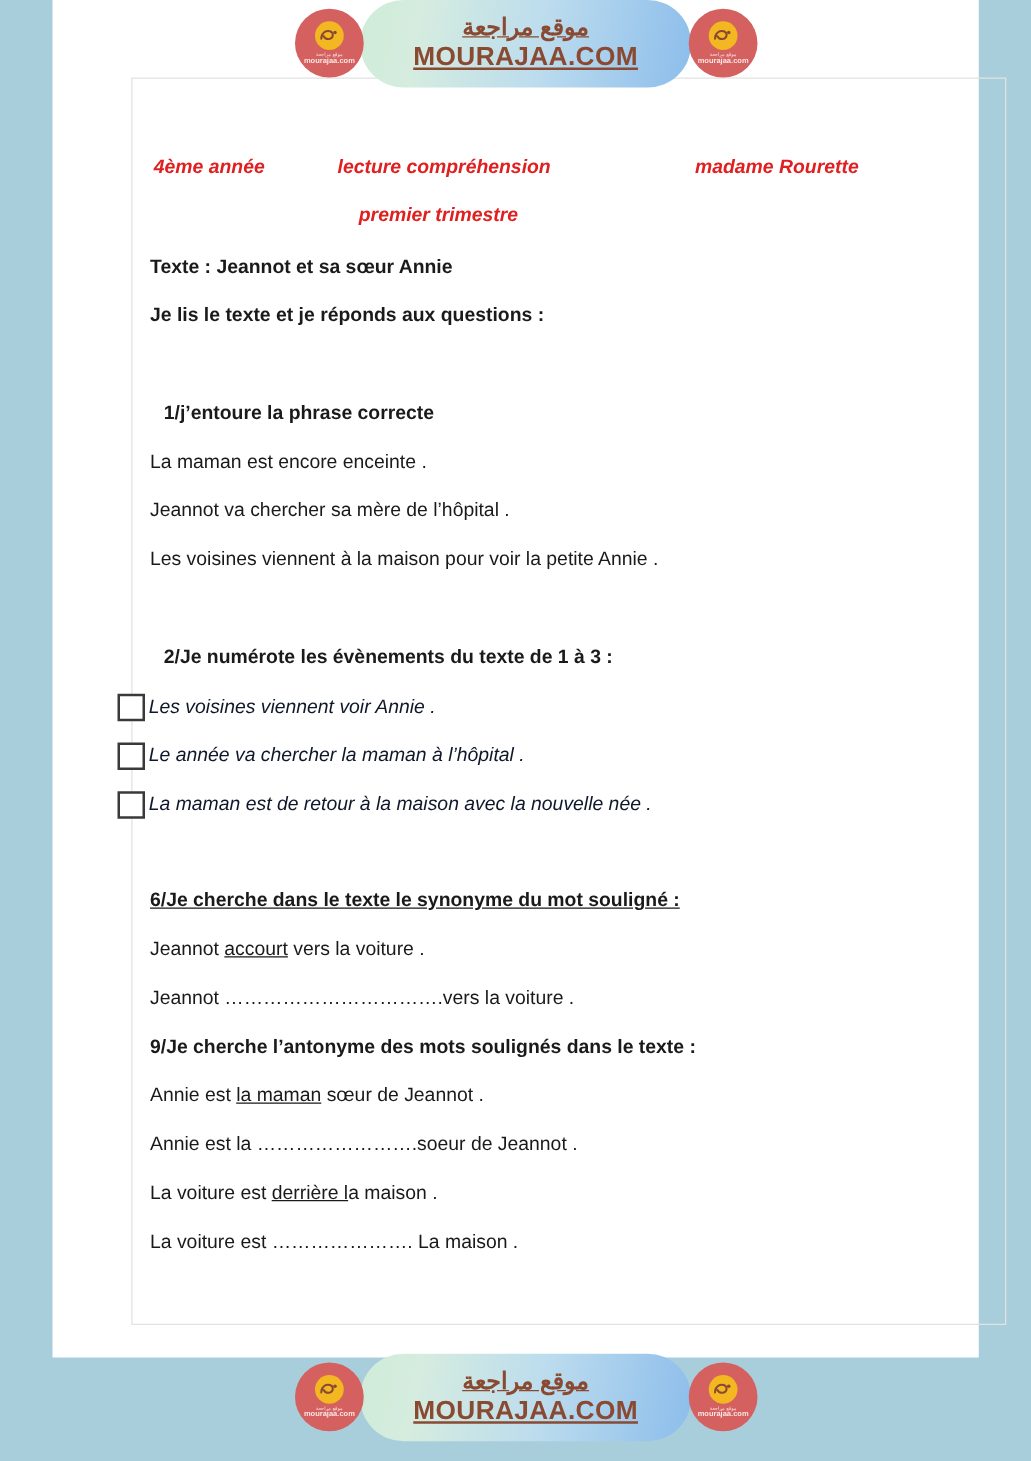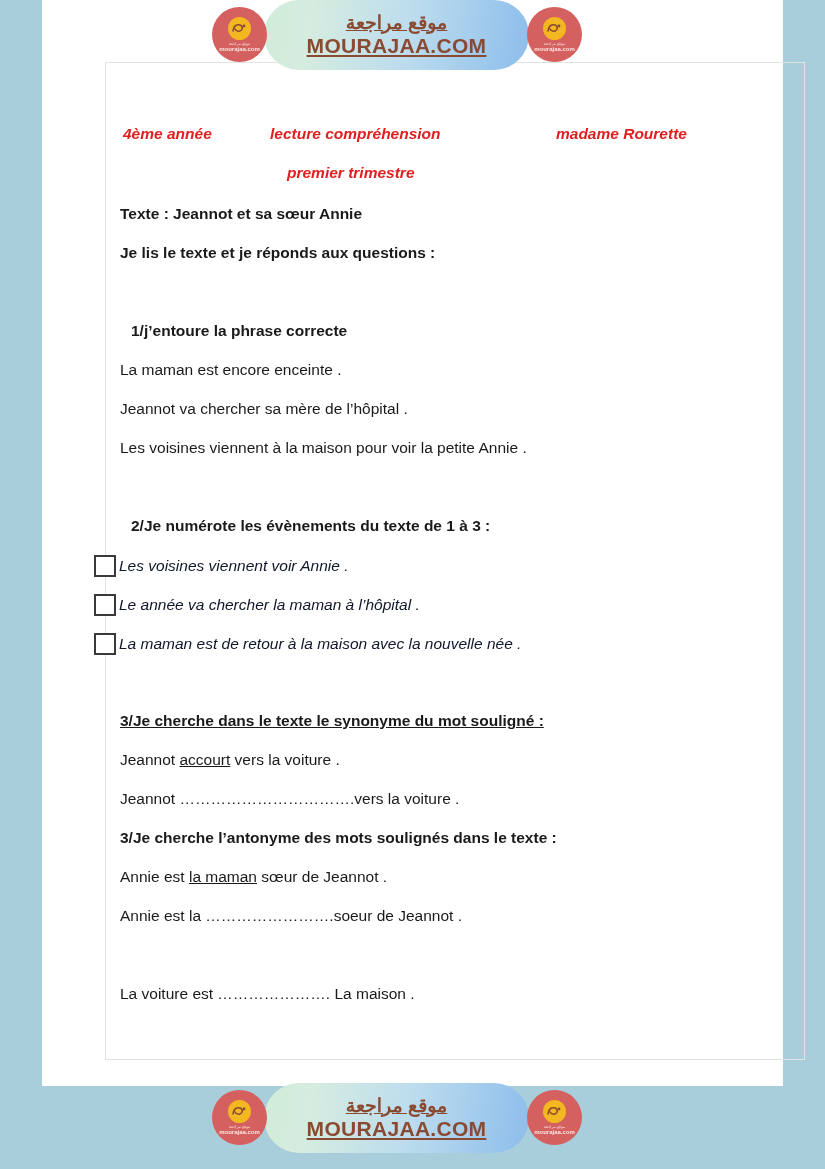--- a/index.html
+++ b/index.html
@@ -30,21 +30,21 @@
     top: 62px;
     width: 700px;
     height: 998px;
     border: 1px solid #e2e2e2;
     box-sizing: border-box;
   }
 
   
   .wm-banner {
     position: absolute;
-    left: 212px;
+    left: 236px;
     width: 370px;
     height: 58px;
     z-index: 5;
   }
   .wm-banner.top { top: 0px; }
   .wm-banner.bottom { top: 1083px; }
 
   .wm-pill {
     position: absolute;
     left: 52px;
@@ -212,35 +212,38 @@
   </div>
   <div class="cb-row" style="top:532px;">
     <span class="cb-box"></span>
     <span class="cb-label">Le année va chercher la maman à l’hôpital .</span>
   </div>
   <div class="cb-row" style="top:571px;">
     <span class="cb-box"></span>
     <span class="cb-label">La maman est de retour à la maison avec la nouvelle née .</span>
   </div>
 
-  <div class="line bold ul" style="top:650px;">3/Je cherche dans le texte le synonyme du mot souligné :</div>
+  <div class="line bold ul" style="top:650px;">6/Je cherche dans le texte le synonyme du mot souligné :</div>
   <div class="line" style="top:689px;">
     <span>Jeannot </span><span class="u">accourt</span><span>  vers   la voiture .</span>
   </div>
   <div class="line" style="top:728px;">
     <span>Jeannot </span><span>…………………………….</span><span>vers  la  voiture .</span>
   </div>
 
-  <div class="line bold" style="top:767px;">3/Je cherche l’antonyme des mots soulignés dans le texte :</div>
+  <div class="line bold" style="top:767px;">9/Je cherche l’antonyme des mots soulignés dans le texte :</div>
 
   <div class="line" style="top:806px;">
     <span>Annie est </span><span class="u">la maman</span><span> sœur de Jeannot .</span>
   </div>
   <div class="line" style="top:845px;text-align:right;">
     <span>Annie est la </span><span>…………………….</span><span>soeur  de Jeannot .</span>
+  </div>
+  <div class="line" style="top:884px;">
+    <span>La voiture est  </span><span class="u">derrière l</span><span>a maison .</span>
   </div>
   <div class="line" style="top:923px;">
     <span>La voiture est </span><span>………………….</span><span> La maison .</span>
   </div>
 
 </div>
 
 <div class="wm-banner top">
   <div class="wm-pill">
     <span class="wm-ar">موقع مراجعة</span>

